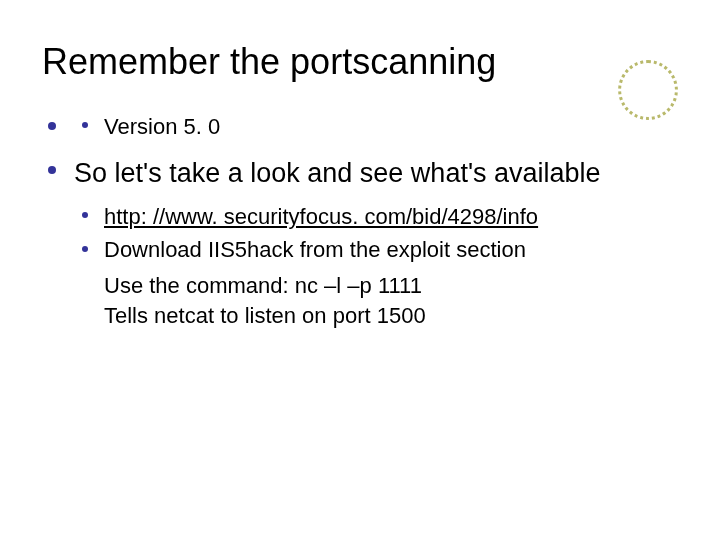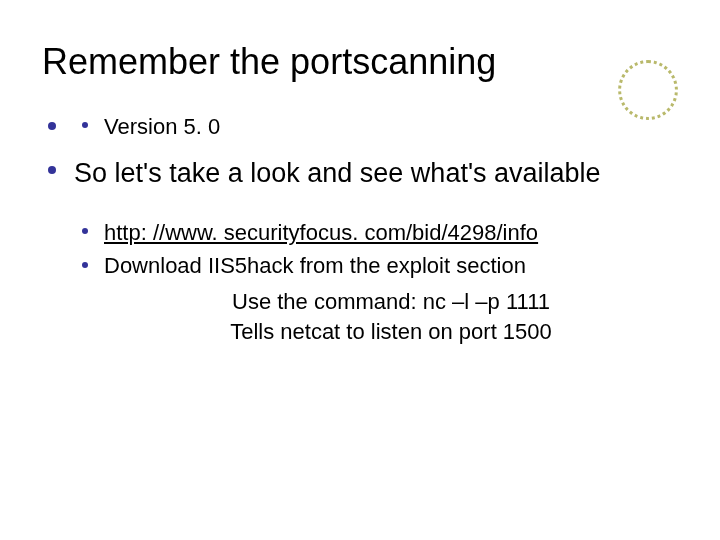--- a/index.html
+++ b/index.html
@@ -50,21 +50,21 @@
     position: absolute;
     left: 6px;
     top: 0.55em;
     width: 8px;
     height: 8px;
     background: #333399;
     border-radius: 50%;
     transform: translateY(-50%);
   }
   .lvl2 {
-    margin-top: 26px;
+    margin-top: 10px;
   }
   .lvl2 > li {
     font-size: 22px;
     line-height: 1.35;
     margin: 0 0 4px 0;
     padding-left: 30px;
     position: relative;
   }
   .lvl2 > li::before {
     content: "";
@@ -72,21 +72,20 @@
     left: 8px;
     top: 0.6em;
     width: 6px;
     height: 6px;
     background: #333399;
     border-radius: 50%;
     transform: translateY(-50%);
   }
   .plain {
     margin-top: 6px;
-    text-align: center;
   }
   .plain > div {
     font-size: 22px;
     line-height: 1.35;
     padding-left: 30px;
   }
   .u { text-decoration: underline; }
 </style>
 </head>
 <body>

